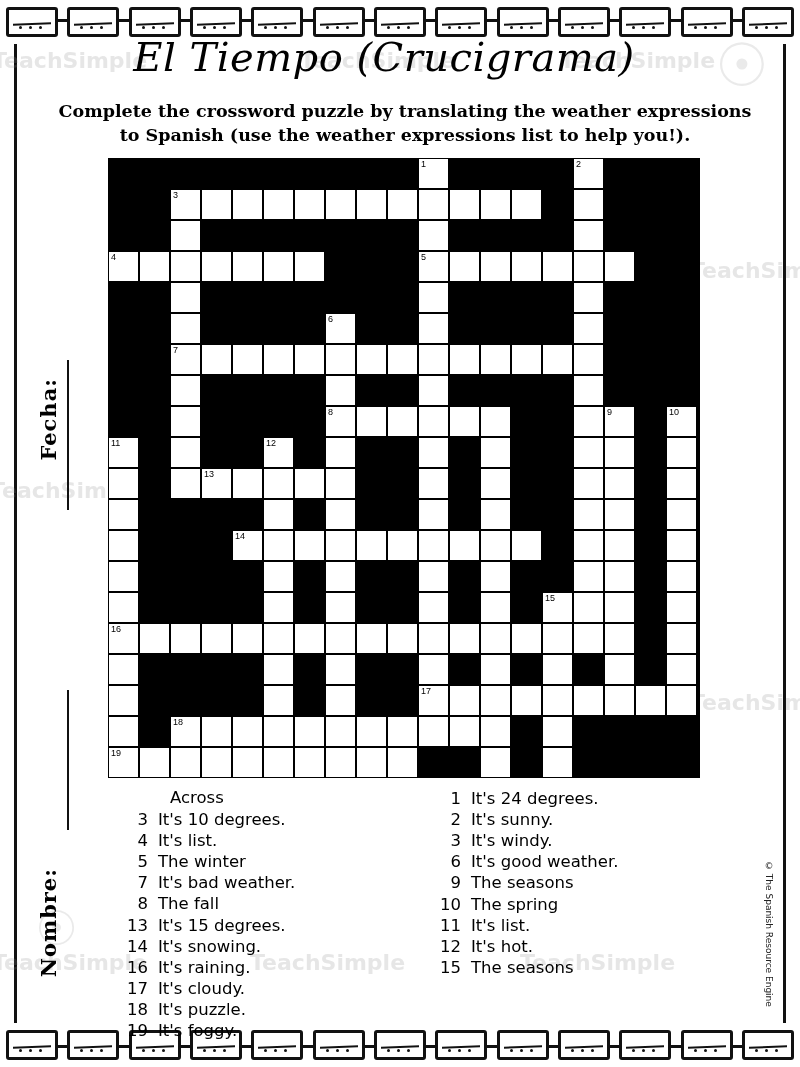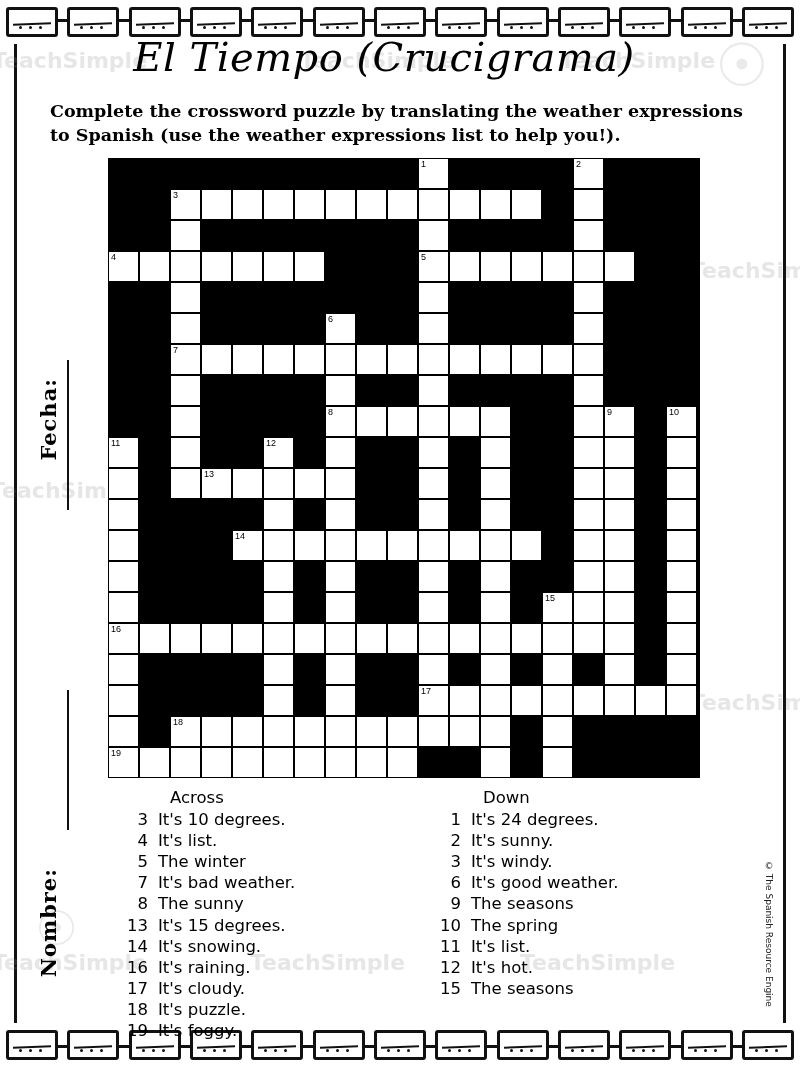--- a/index.html
+++ b/index.html
@@ -97,21 +97,21 @@
     color: #000;
     letter-spacing: 0.5px;
     padding-left: 36px;
   }
 
   .instructions {
     position: absolute;
     top: 100px;
     left: 50px;
     width: 710px;
-    text-align: left;
+    text-align: center;
     font-family: "DejaVu Serif", serif;
     font-weight: bold;
     font-size: 17.5px;
     line-height: 1.35;
     color: #000;
   }
 
   
   .side-label {
     position: absolute;
@@ -862,21 +862,21 @@
         <div class="clue-row">
           <span class="clue-num">5</span>
           <span>The winter</span>
         </div>
         <div class="clue-row">
           <span class="clue-num">7</span>
           <span>It's bad weather.</span>
         </div>
         <div class="clue-row">
           <span class="clue-num">8</span>
-          <span>The sunny</span>
+          <span>The fall</span>
         </div>
         <div class="clue-row">
           <span class="clue-num">13</span>
           <span>It's 15 degrees.</span>
         </div>
         <div class="clue-row">
           <span class="clue-num">14</span>
           <span>It's snowing.</span>
         </div>
         <div class="clue-row">
@@ -891,21 +891,20 @@
           <span class="clue-num">18</span>
           <span>It's puzzle.</span>
         </div>
         <div class="clue-row">
           <span class="clue-num">19</span>
           <span>It's foggy.</span>
         </div>
       </div>
   </div>
   <div class="clue-col">
-    <div class="clue-head">Down</div>
     <div id="down-list">
         <div class="clue-row">
           <span class="clue-num">1</span>
           <span>It's 24 degrees.</span>
         </div>
         <div class="clue-row">
           <span class="clue-num">2</span>
           <span>It's sunny.</span>
         </div>
         <div class="clue-row">

